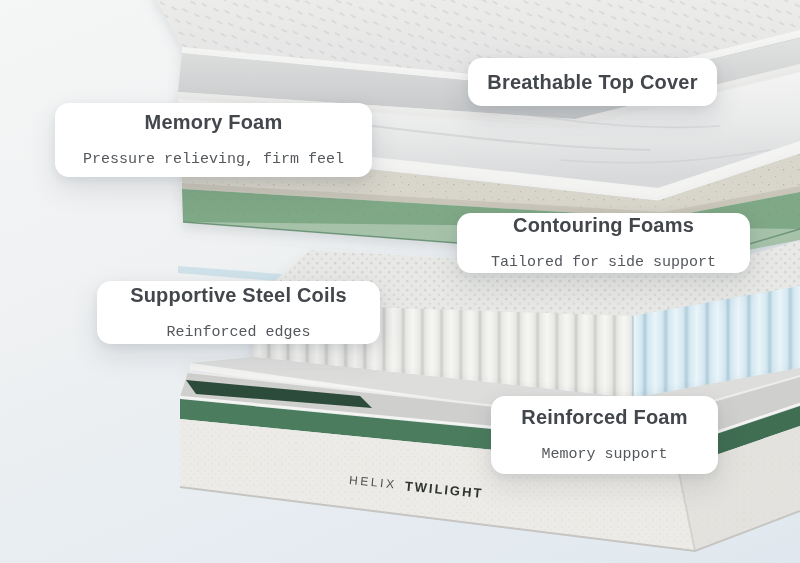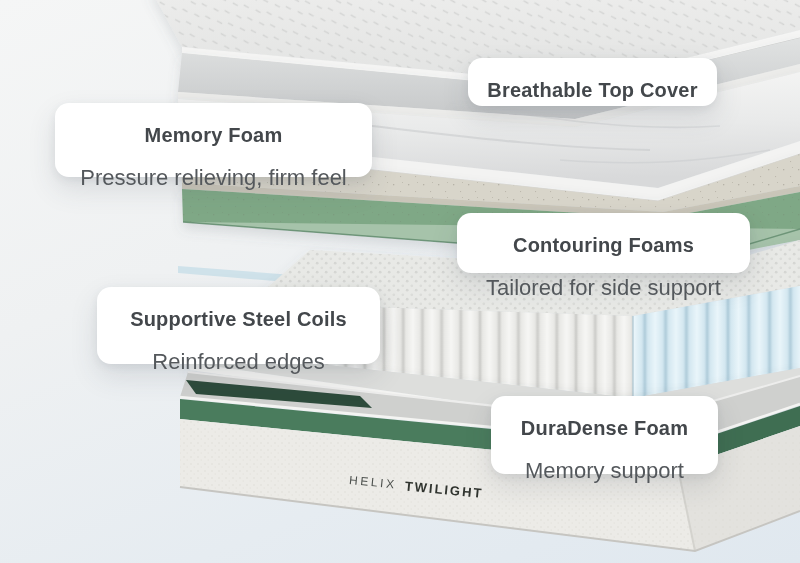--- a/index.html
+++ b/index.html
@@ -5,29 +5,29 @@
   html,body{margin:0;padding:0;background:#cfd6dd;}
   .stage{
     position:relative;width:800px;height:563px;overflow:hidden;
     background:linear-gradient(158deg,#f5f6f6 0%,#eff1f2 38%,#e6ecf1 72%,#e0e8ef 100%);
     font-family:"Liberation Sans",sans-serif;
   }
   .stage svg{position:absolute;left:0;top:0;}
   .card{
     position:absolute;z-index:5;background:#ffffff;border-radius:14px;
     box-shadow:0 12px 28px rgba(52,63,74,.13),0 3px 8px rgba(52,63,74,.08);
-    display:flex;flex-direction:column;align-items:center;justify-content:flex-start;
-    text-align:center;box-sizing:border-box;padding:20px 10px;
+    display:flex;flex-direction:column;align-items:center;justify-content:center;
+    text-align:center;box-sizing:border-box;padding:4px 10px;
   }
   .card-title{font-size:20px;font-weight:700;color:#43474b;line-height:1.25;letter-spacing:.2px;white-space:nowrap;}
-  .card-sub{font-size:22px;font-weight:400;color:#54585c;line-height:1.25;margin-top:16px;white-space:nowrap;}
+  .card-sub{font-size:15px;font-weight:400;color:#54585c;line-height:1.25;margin-top:16px;white-space:nowrap;font-family:Liberation Mono, monospace;}
   #card-cover{left:468px;top:58px;width:249px;height:48px;}
   #card-memory{left:55px;top:103px;width:317px;height:74px;}
   #card-contour{left:457px;top:213px;width:293px;height:60px;}
-  #card-coils{left:97px;top:287px;width:283px;height:77px;}
+  #card-coils{left:97px;top:281px;width:283px;height:63px;}
   #card-dura{left:491px;top:396px;width:227px;height:78px;}
   .brand-helix{font-size:12px;font-weight:400;letter-spacing:2.6px;}
   .brand-twilight{font-size:13px;font-weight:700;letter-spacing:2px;}
 </style>
 </head>
 <body>
 
 <div class="stage">
 
   <svg width="800" height="563" viewBox="0 0 800 563">
@@ -169,17 +169,17 @@
     <div class="card-title">Contouring Foams</div>
     <div class="card-sub">Tailored for side support</div>
   </div>
 
   <div class="card" id="card-coils">
     <div class="card-title">Supportive Steel Coils</div>
     <div class="card-sub">Reinforced edges</div>
   </div>
 
   <div class="card" id="card-dura">
-    <div class="card-title">DuraDense Foam</div>
+    <div class="card-title">Reinforced Foam</div>
     <div class="card-sub">Memory support</div>
   </div>
 
 </div>
 
 </body></html>

